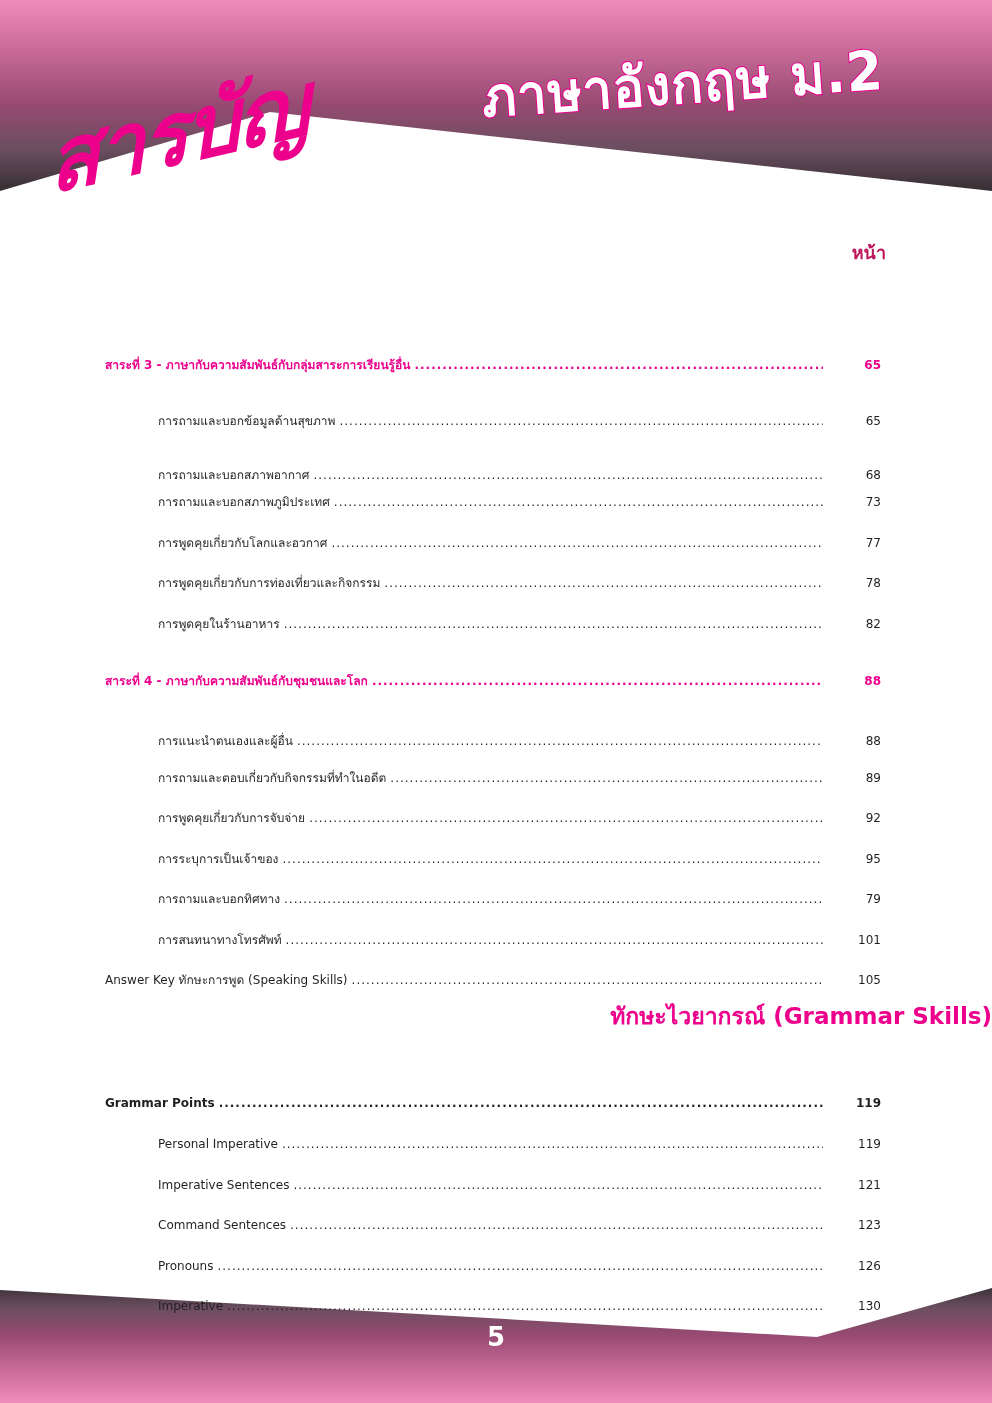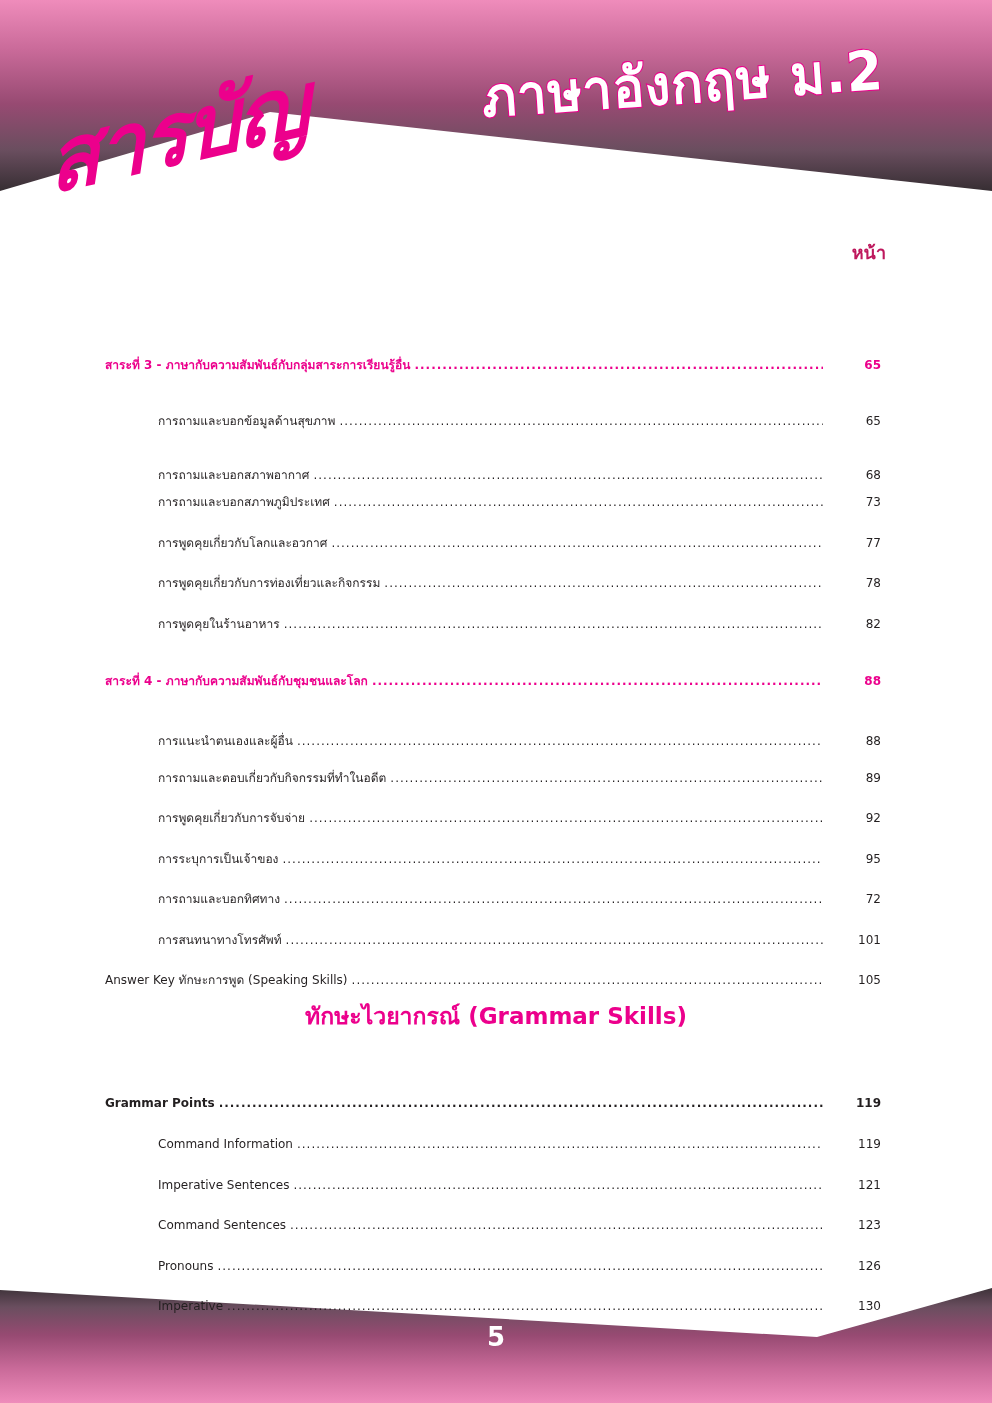--- a/index.html
+++ b/index.html
@@ -120,21 +120,21 @@
       font-weight: bold;
     }
     .toc-row.bold .leader {
       font-weight: bold;
     }
     .section-title {
       position: absolute;
       left: 0;
       width: 992px;
       top: 998px;
-      text-align: center;
+      text-align: right;
       font-size: 23px;
       font-weight: bold;
       color: #ec008c;
     }
     .page-number {
       position: absolute;
       left: 476px;
       top: 1322px;
       width: 40px;
       text-align: center;
@@ -219,21 +219,21 @@
   <span class="num">92</span>
 </div>
 <div class="toc-row indent" style="top:814px">
   <span class="label">การระบุการเป็นเจ้าของ</span>
   <span class="leader"></span>
   <span class="num">95</span>
 </div>
 <div class="toc-row indent" style="top:854px">
   <span class="label">การถามและบอกทิศทาง</span>
   <span class="leader"></span>
-  <span class="num">72</span>
+  <span class="num">79</span>
 </div>
 <div class="toc-row indent" style="top:895px">
   <span class="label">การสนทนาทางโทรศัพท์</span>
   <span class="leader"></span>
   <span class="num">101</span>
 </div>
 
 <div class="toc-row" style="top:935px">
   <span class="label">Answer Key ทักษะการพูด (Speaking Skills)</span>
   <span class="leader"></span>
@@ -242,21 +242,21 @@
 
 <div class="section-title">ทักษะไวยากรณ์ (Grammar Skills)</div>
 
 <div class="toc-row bold" style="top:1058px">
   <span class="label">Grammar Points</span>
   <span class="leader"></span>
   <span class="num">119</span>
 </div>
 
 <div class="toc-row indent" style="top:1099px">
-  <span class="label">Command Information</span>
+  <span class="label">Personal Imperative</span>
   <span class="leader"></span>
   <span class="num">119</span>
 </div>
 <div class="toc-row indent" style="top:1140px">
   <span class="label">Imperative Sentences</span>
   <span class="leader"></span>
   <span class="num">121</span>
 </div>
 <div class="toc-row indent" style="top:1180px">
   <span class="label">Command Sentences</span>

